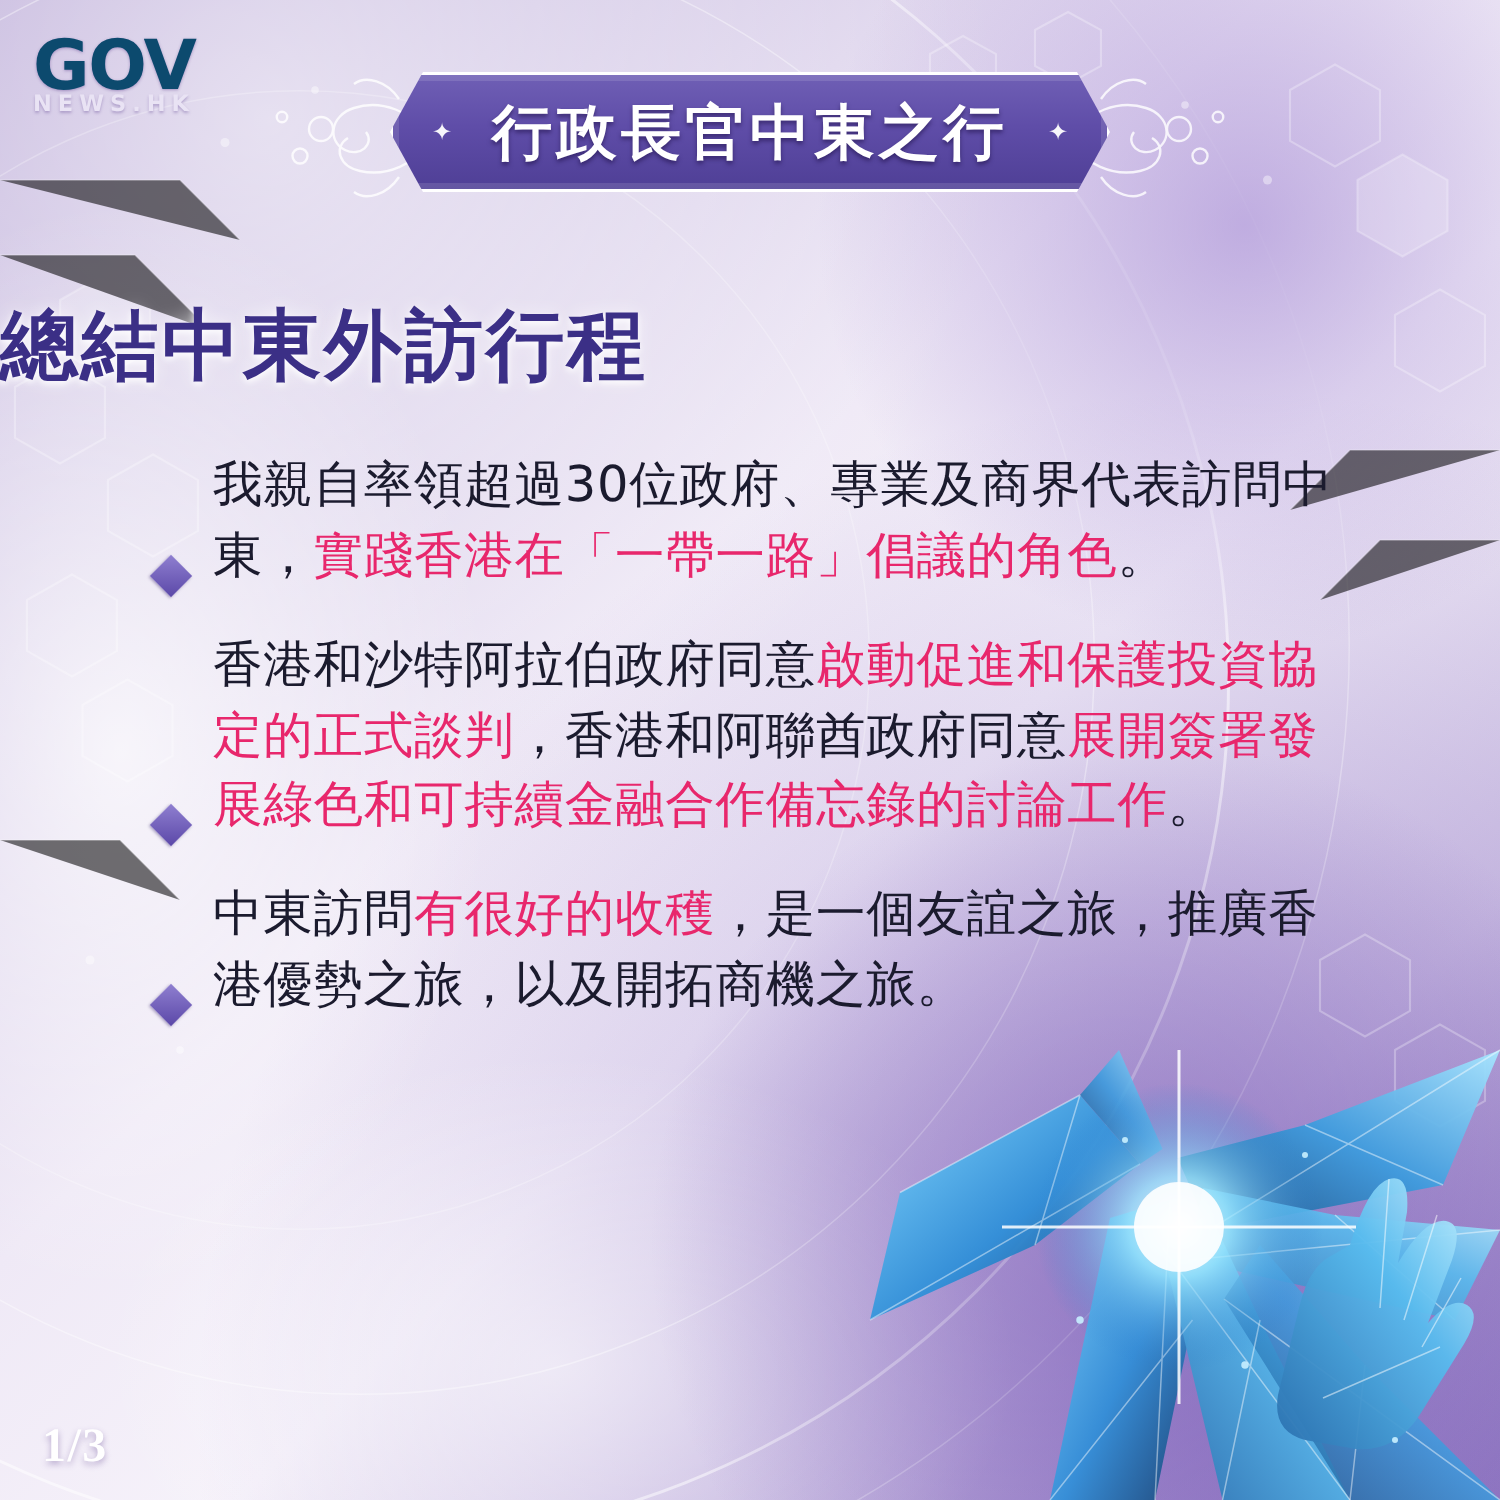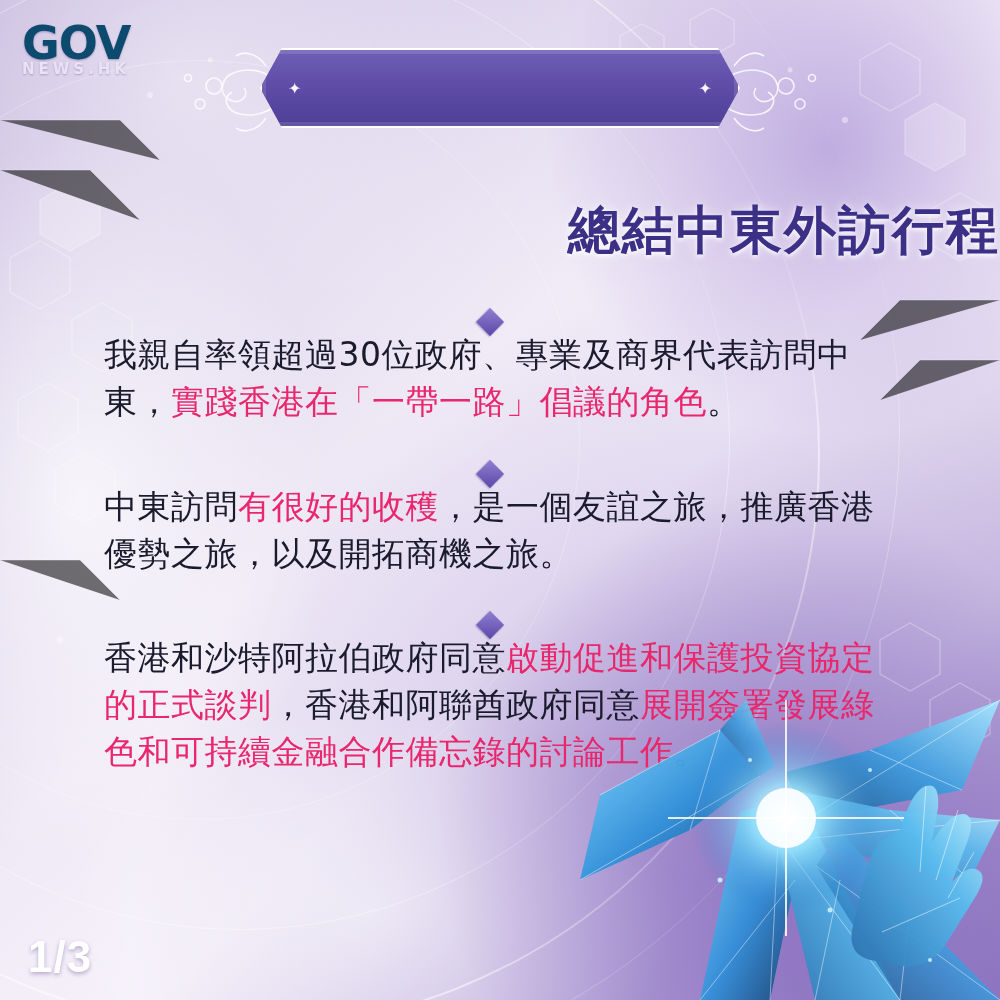--- a/index.html
+++ b/index.html
@@ -104,38 +104,37 @@
     position:absolute; top:44px;
     width:240px; height:96px;
     opacity:0.85;
   }
   .flourish.left  { left:170px; }
   .flourish.right { right:170px; transform:scaleX(-1); }
 
   
   .headline {
     position:absolute; left:0; right:0; top:196px;
-    text-align:right;
+    text-align:left;
     font-family:"DejaVu Sans", sans-serif;
     font-weight:bold;
     font-size:52px;
     letter-spacing:2px;
     color:#3b2f86;
     text-shadow:0 2px 4px rgba(255,255,255,0.9), 0 0 12px rgba(255,255,255,0.7);
   }
 
   
   .bullets {
     position:absolute; left:104px; top:300px; width:790px;
   }
   .bullet {
     display:flex;
-    align-items:center;
+    align-items:flex-end;
     margin-bottom:26px;
-    flex-direction:column;
   }
   .diamond {
     flex:0 0 auto;
     width:20px; height:20px;
     margin-top:12px; margin-right:18px;
     background:linear-gradient(135deg, #8f7fd0 0%, #5b48a8 100%);
     transform:rotate(45deg);
     box-shadow:0 1px 2px rgba(60,40,110,0.4);
   }
   .btext {
@@ -150,22 +149,22 @@
 
   
   .hands {
     position:absolute; right:0; bottom:0; width:430px; height:420px;
     pointer-events:none;
   }
 
   
   .pager {
     position:absolute; left:28px; bottom:18px;
-    font-family:Liberation Sans, sans-serif;
-    font-size:44px;
+    font-family:Liberation Serif, serif;
+    font-size:32px;
     font-weight:bold;
     color:#ffffff;
     text-shadow:0 2px 4px rgba(90,60,140,0.4);
     letter-spacing:1px;
   }
 </style>
 </head>
 <body>
 
 <div class="bg-layer">
@@ -240,38 +239,39 @@
   <circle cx="44" cy="42" r="8"></circle>
   <circle cx="30" cy="60" r="5"></circle>
   <circle cx="18" cy="34" r="3.5"></circle>
   <path d="M96,22 C88,10 74,6 66,12"></path>
   <path d="M96,74 C88,86 74,90 66,84"></path>
 </svg>
 
 <div class="banner-wrap">
   <div class="banner">
     <span class="spark left">✦</span>
+    <span class="title">行政長官中東之行</span>
     <span class="spark right">✦</span>
   </div>
 </div>
 
 <div class="headline">總結中東外訪行程</div>
 
 <div class="bullets">
   <div class="bullet">
     <span class="diamond"></span>
     <span class="btext"><span>我親自率領超過30位政府、專業及商界代表訪問中東，</span><span class="hl">實踐香港在「一帶一路」倡議的角色</span><span>。</span></span>
   </div>
   <div class="bullet">
     <span class="diamond"></span>
-    <span class="btext"><span>中東訪問</span><span class="hl">有很好的收穫</span><span>，是一個友誼之旅，推廣香港優勢之旅，以及開拓商機之旅。</span></span>
+    <span class="btext"><span>香港和沙特阿拉伯政府同意</span><span class="hl">啟動促進和保護投資協定的正式談判</span><span>，香港和阿聯酋政府同意</span><span class="hl">展開簽署發展綠色和可持續金融合作備忘錄的討論工作</span><span>。</span></span>
   </div>
   <div class="bullet">
     <span class="diamond"></span>
-    <span class="btext"><span>香港和沙特阿拉伯政府同意</span><span class="hl">啟動促進和保護投資協定的正式談判</span><span>，香港和阿聯酋政府同意</span><span class="hl">展開簽署發展綠色和可持續金融合作備忘錄的討論工作</span><span>。</span></span>
+    <span class="btext"><span>中東訪問</span><span class="hl">有很好的收穫</span><span>，是一個友誼之旅，推廣香港優勢之旅，以及開拓商機之旅。</span></span>
   </div>
 </div>
 
 <svg class="hands" viewBox="0 0 430 420">
   <defs>
     <radialGradient id="coreGlow" cx="50%" cy="50%" r="50%">
       <stop offset="0%" stop-color="#ffffff" stop-opacity="1"></stop>
       <stop offset="35%" stop-color="#9ee8ff" stop-opacity="0.85"></stop>
       <stop offset="100%" stop-color="#2b7fd0" stop-opacity="0"></stop>
     </radialGradient>

